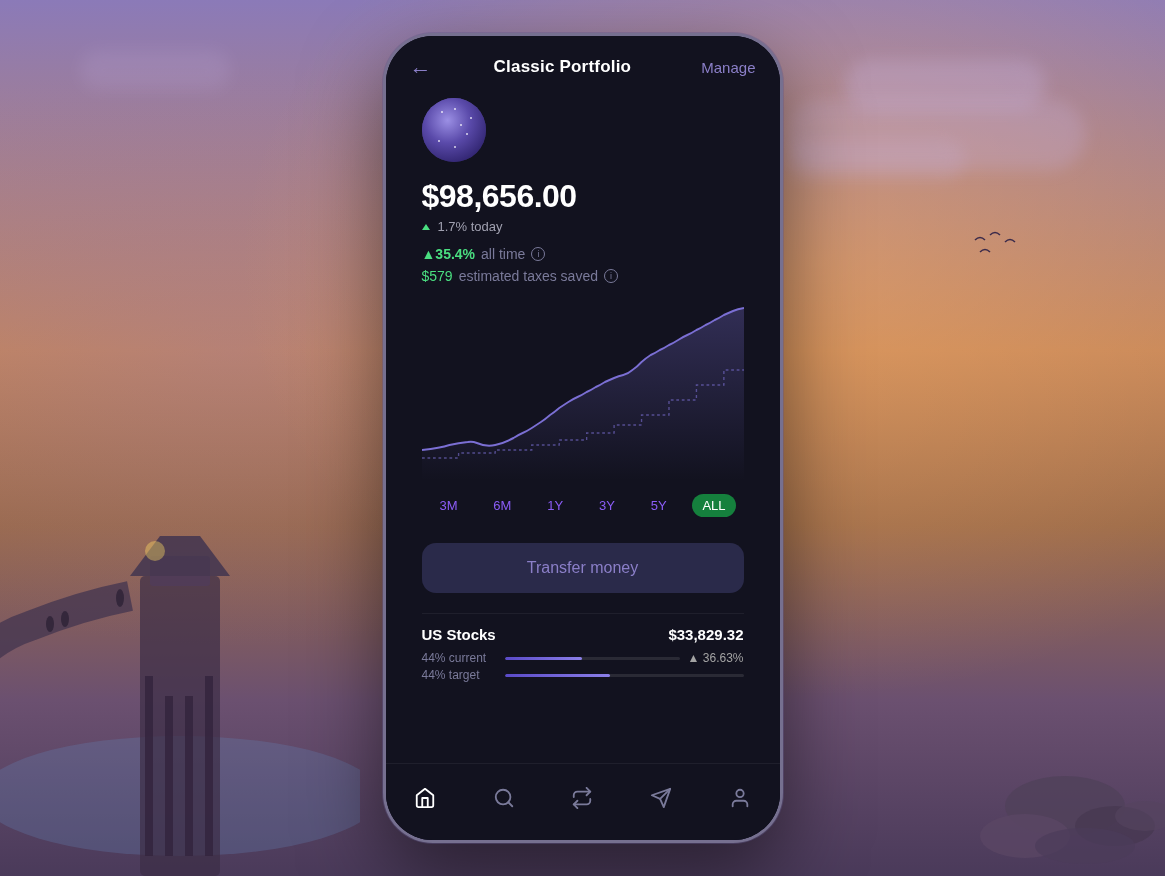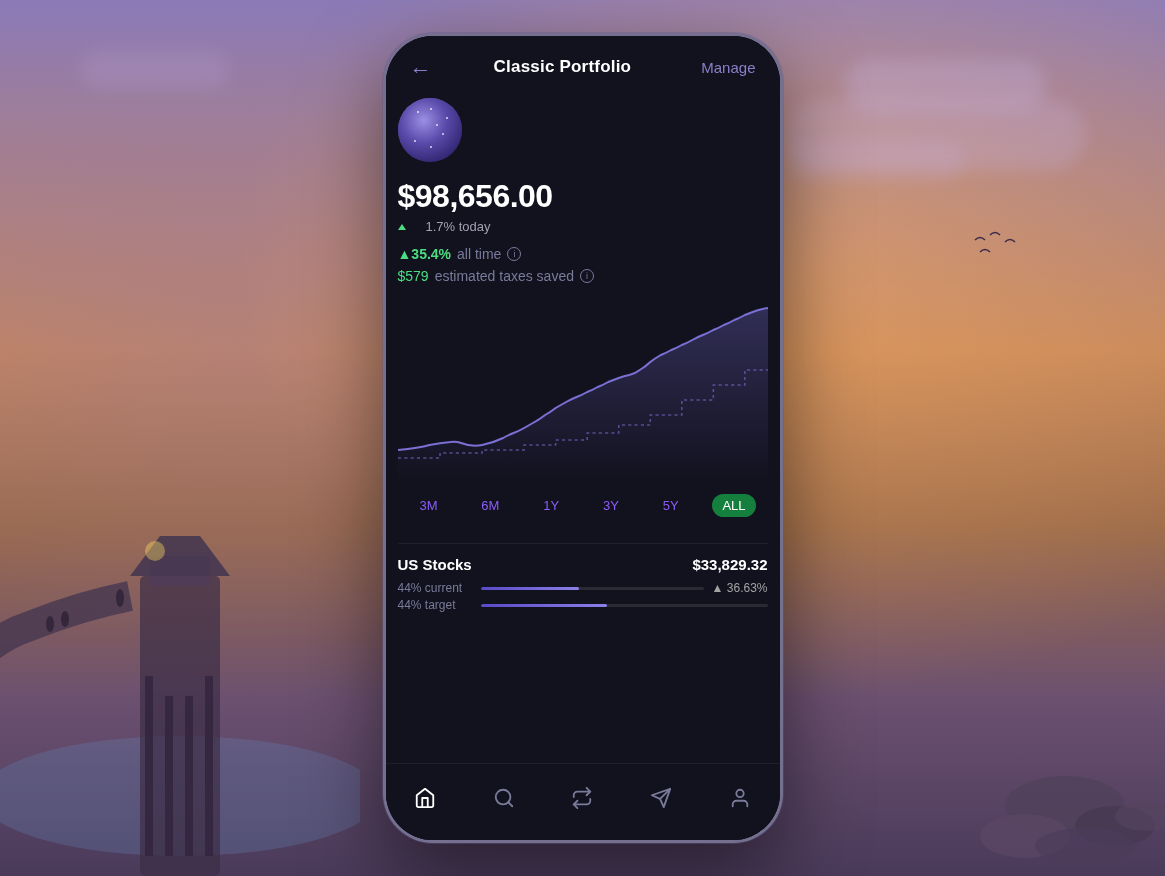--- a/index.html
+++ b/index.html
@@ -105,21 +105,21 @@
       font-weight: 500;
       cursor: pointer;
       margin-left: 8px;
     }
 
     
     .content {
       flex: 1;
       overflow-y: auto;
       overflow-x: hidden;
-      padding: 10px 12px 0;
+      padding: 10px 36px 0;
       scrollbar-width: none;
     }
     .content::-webkit-scrollbar { display: none; }
 
     
     .avatar {
       width: 64px;
       height: 64px;
       border-radius: 50%;
       background: radial-gradient(circle at 40% 35%, #7b6fd4, #4a3a8a, #1a1440);
@@ -153,21 +153,21 @@
       margin-bottom: 4px;
       letter-spacing: -0.5px;
     }
 
     .daily-change {
       color: #a0a0b0;
       font-size: 13px;
       margin-bottom: 12px;
       display: flex;
       align-items: center;
-      gap: 20px;
+      gap: 8px;
     }
 
     .triangle-up {
       width: 0;
       height: 0;
       border-left: 4px solid transparent;
       border-right: 4px solid transparent;
       border-bottom: 6px solid #4ade80;
       display: inline-block;
     }
@@ -503,20 +503,21 @@
         <div class="time-periods">
           <span class="period-btn">3M</span>
           <span class="period-btn">6M</span>
           <span class="period-btn">1Y</span>
           <span class="period-btn">3Y</span>
           <span class="period-btn">5Y</span>
           <span class="period-btn active">ALL</span>
         </div>
 
         
+        <button class="transfer-btn">Transfer money</button>
 
         
         <div class="stock-row">
           <div class="stock-top">
             <span class="stock-name">US Stocks</span>
             <span class="stock-value">$33,829.32</span>
           </div>
           <div class="stock-detail-row">
             <span class="stock-label">44% current</span>
             <div class="progress-bar">

